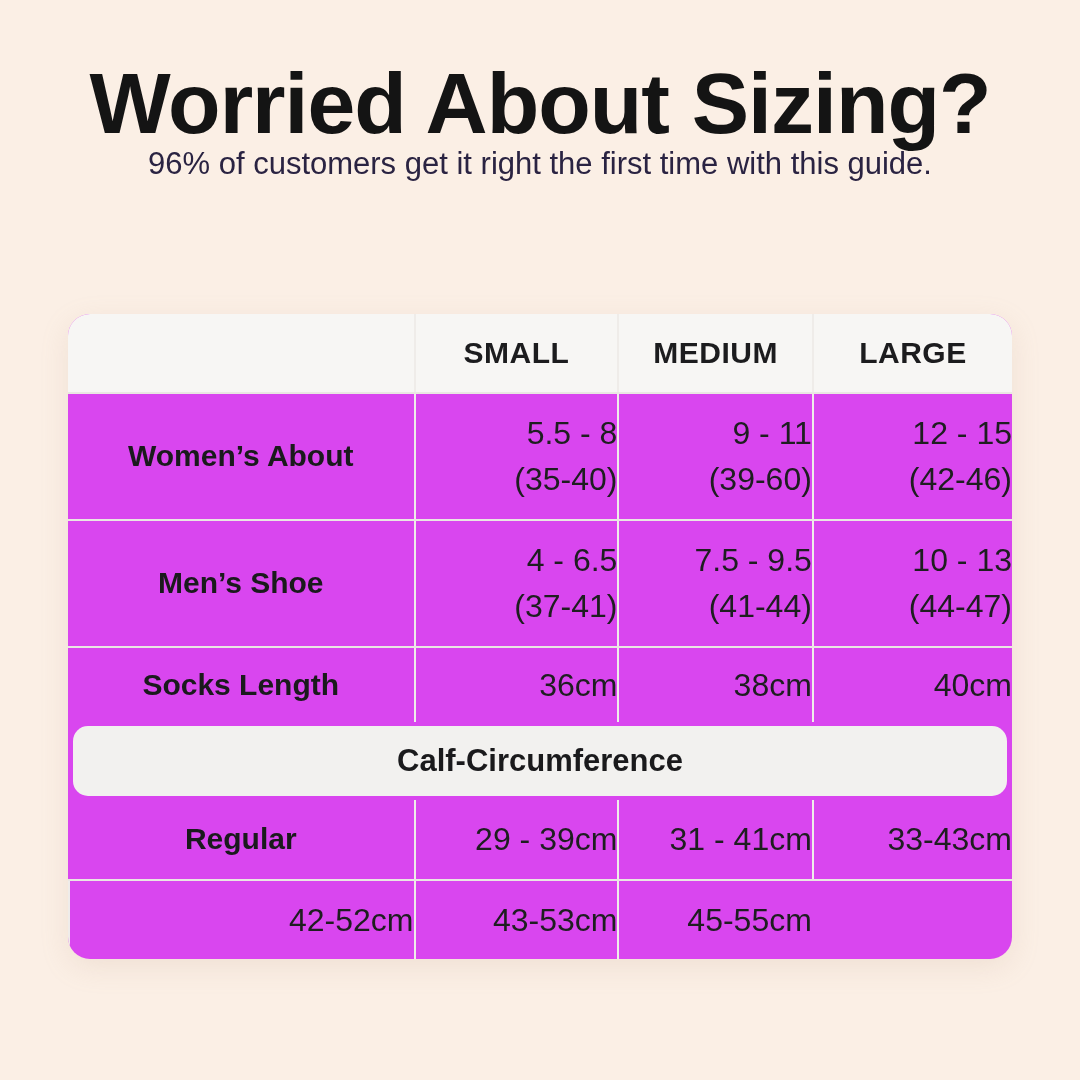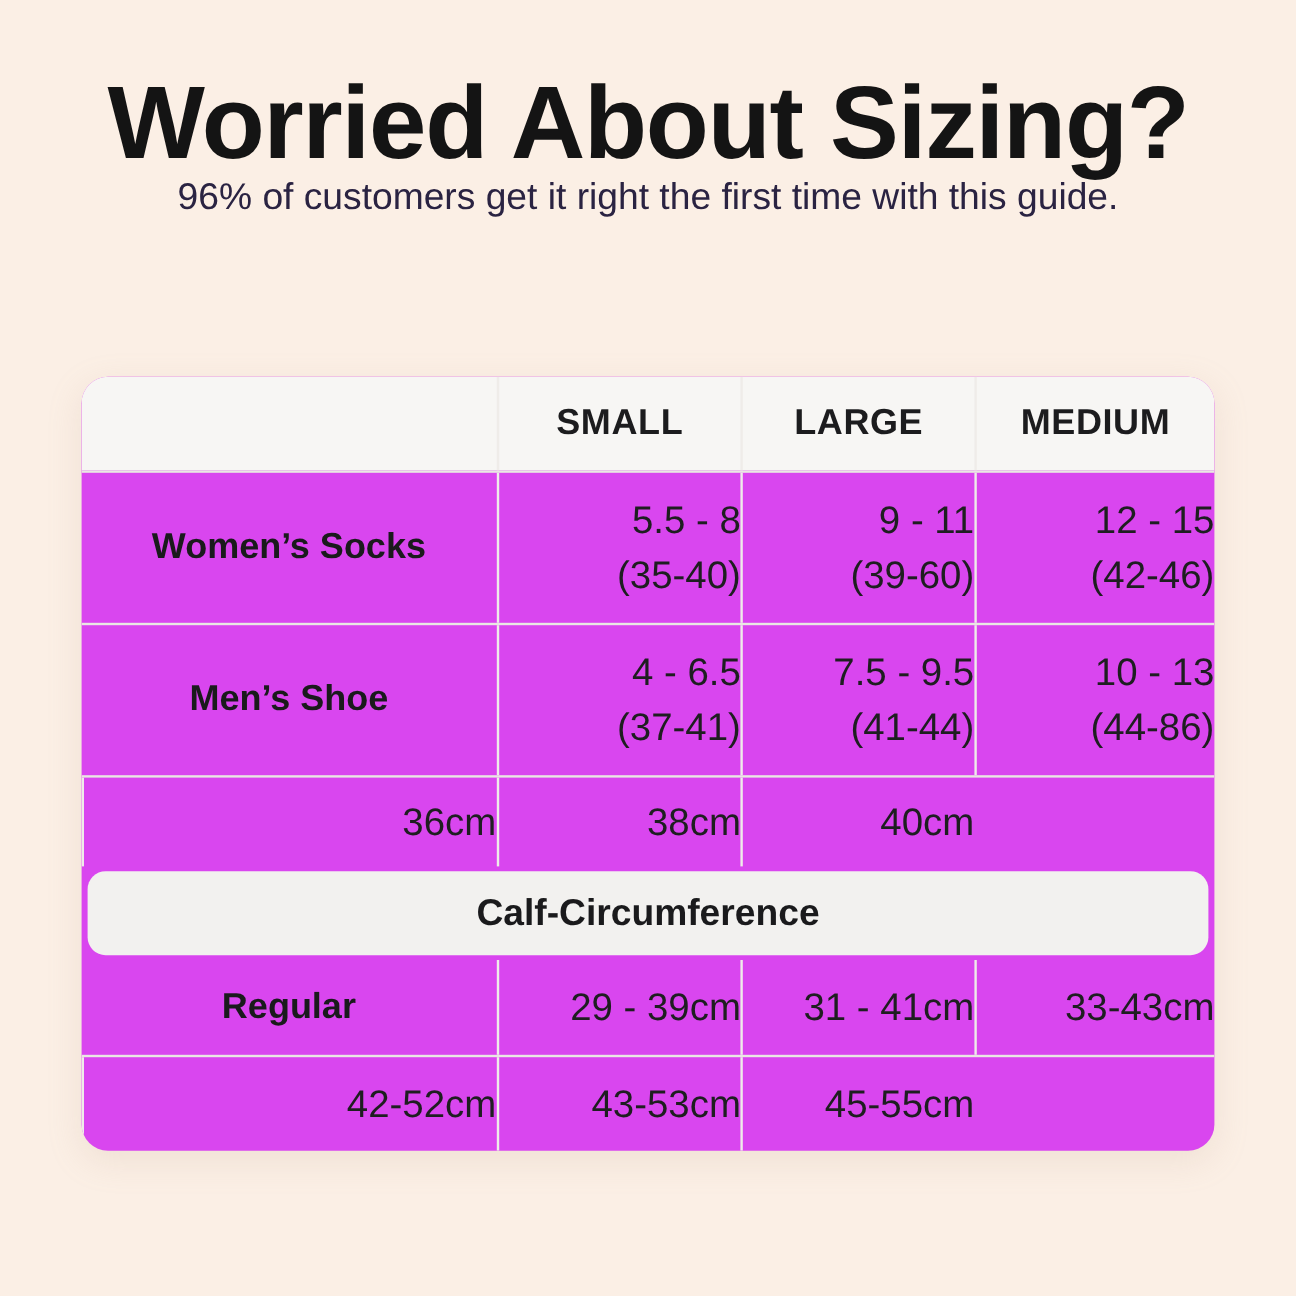--- a/index.html
+++ b/index.html
@@ -103,26 +103,26 @@
   <div class="hero">
     <h1 class="title">Worried About Sizing?</h1>
     <div class="subtitle">96% of customers get it right the first time with this guide.</div>
   </div>
 
   <div class="card">
 
     <div class="trow thead-row">
       <div class="lcell"></div>
       <div class="hcell">SMALL</div>
+      <div class="hcell">MEDIUM</div>
       <div class="hcell">LARGE</div>
-      <div class="hcell">MEDIUM</div>
     </div>
 
     <div class="trow row-shoe bordered">
-      <div class="lcell">Women’s Socks</div>
+      <div class="lcell">Women’s About</div>
       <div class="cell">
         <span>5.5 - 8</span>
         <span>(35-40)</span>
       </div>
       <div class="cell">
         <span>9 - 11</span>
         <span>(39-60)</span>
       </div>
       <div class="cell">
         <span>12 - 15</span>
@@ -135,25 +135,26 @@
       <div class="cell">
         <span>4 - 6.5</span>
         <span>(37-41)</span>
       </div>
       <div class="cell">
         <span>7.5 - 9.5</span>
         <span>(41-44)</span>
       </div>
       <div class="cell">
         <span>10 - 13</span>
-        <span>(44-86)</span>
+        <span>(44-47)</span>
       </div>
     </div>
 
     <div class="trow row-socks bordered">
+      <div class="lcell">Socks Length</div>
       <div class="cell">36cm</div>
       <div class="cell">38cm</div>
       <div class="cell">40cm</div>
     </div>
 
     <div class="band-wrap">
       <div class="band">Calf-Circumference</div>
     </div>
 
     <div class="trow row-calf">

